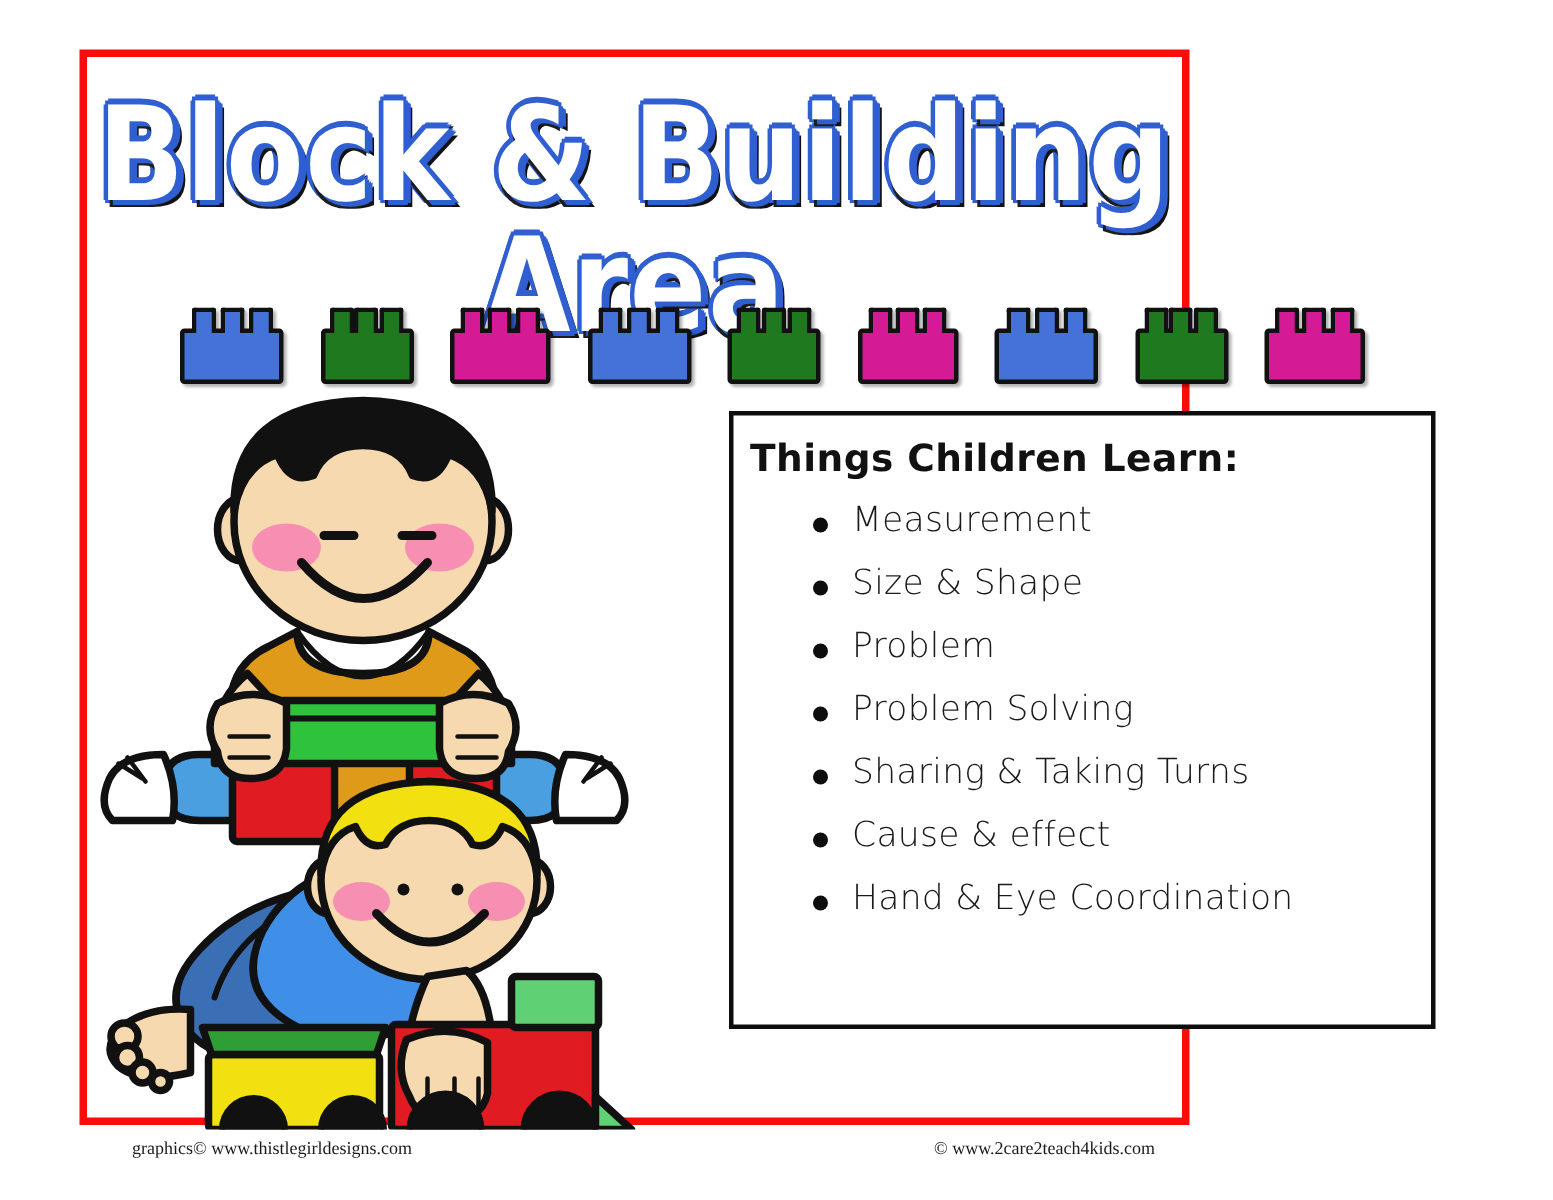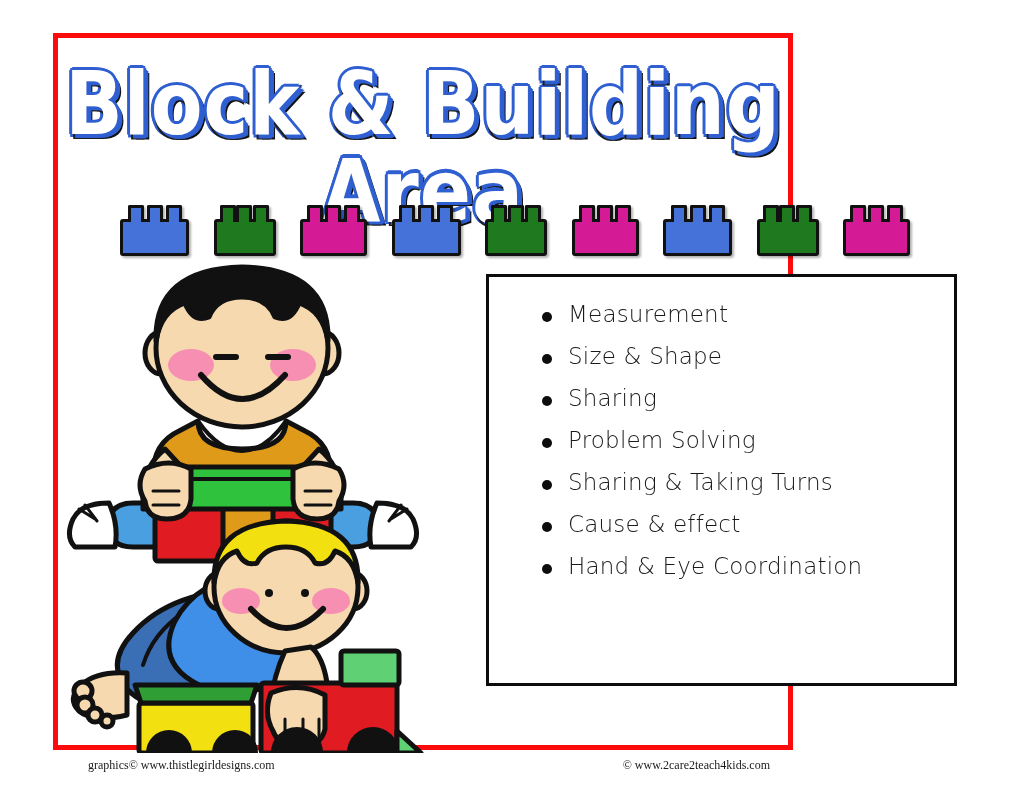--- a/index.html
+++ b/index.html
@@ -372,24 +372,25 @@
           <circle cx="212" cy="500" r="21" fill="#111111"></circle>
           <circle cx="274" cy="500" r="24" fill="#111111"></circle>
           <circle cx="350" cy="500" r="24" fill="#111111"></circle>
         </g>
 
       </g>
     </svg>
   </div>
 
   <div id="info-box">
+    <div id="learn-heading">Things Children Learn:</div>
     <ul id="learn-list">
       <li>Measurement</li>
       <li>Size &amp; Shape</li>
-      <li>Sharing</li>
+      <li>Problem</li>
       <li>Problem Solving</li>
       <li>Sharing &amp; Taking Turns</li>
       <li>Cause &amp; effect</li>
       <li>Hand &amp; Eye Coordination</li>
     </ul>
   </div>
 
   <div class="credit" id="credit-left">graphics© www.thistlegirldesigns.com</div>
   <div class="credit" id="credit-right">© www.2care2teach4kids.com</div>
 

